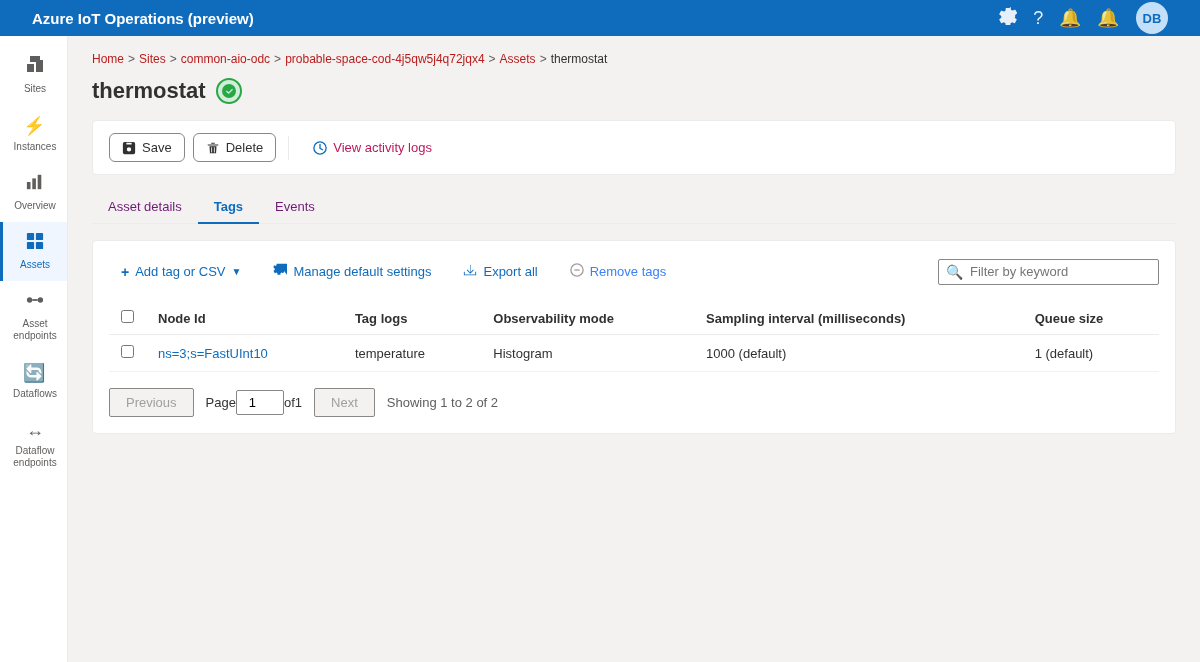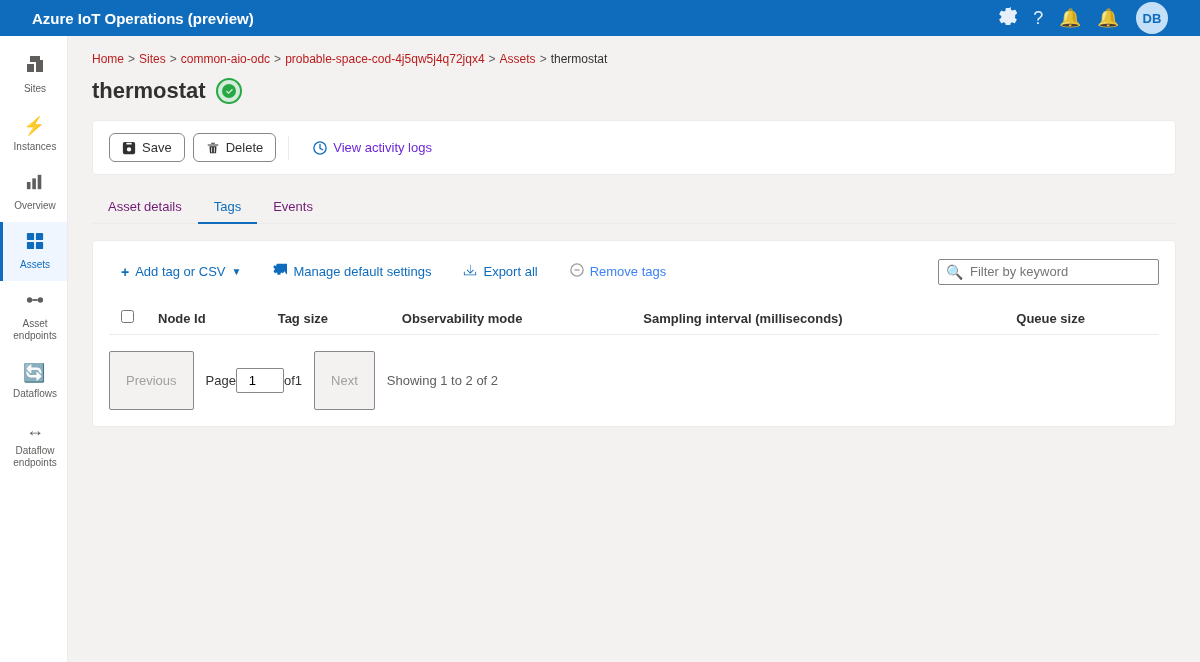--- a/index.html
+++ b/index.html
@@ -138,42 +138,42 @@
       align-items: center;
       gap: 6px;
       padding: 6px 12px;
       border: 1px solid #8a8886;
       background: #fff;
       border-radius: 6px;
       cursor: pointer;
       font-size: 13px;
       color: #323130;
     }
-    .toolbar-btn.text-only { border: none; color: #6d28d9; background: none; }
+    .toolbar-btn.text-only { border: none; color: #be185d; background: none; }
     .toolbar-divider { width: 1px; height: 24px; background: #edebe9; margin: 0 4px; }
 
     
     .tabs {
       display: flex;
       gap: 0;
       margin-bottom: 16px;
       border-bottom: 1px solid #edebe9;
     }
     .tab {
       padding: 8px 16px;
       cursor: pointer;
       font-size: 13px;
       color: #701a75;
       border-bottom: 2px solid transparent;
       margin-bottom: -1px;
     }
     .tab.active {
       color: #0f6cbd;
       border-bottom: 2px solid #0f6cbd;
-      font-weight: 400;
+      font-weight: 700;
       text-align: center;
     }
 
     
     .data-panel {
       background: #fff;
       border: 1px solid #edebe9;
       border-radius: 4px;
       padding: 16px;
     }
@@ -244,21 +244,21 @@
     input[type="checkbox"] { cursor: pointer; }
 
     
     .pagination {
       display: flex;
       align-items: center;
       gap: 12px;
       margin-top: 16px;
     }
     .page-btn {
-      padding: 21px 16px;
+      padding: 6px 16px;
       border: 1px solid #8a8886;
       background: #fff;
       border-radius: 2px;
       cursor: pointer;
       font-size: 13px;
       color: #323130;
     }
     .page-btn:disabled { color: #a19f9d; cursor: default; background: #f3f2f1; }
     .page-input {
       display: flex;
@@ -456,34 +456,46 @@
       <table class="data-table">
         <thead>
           <tr>
             <th class="cb-cell">
               <input type="checkbox" style="">
             </th>
             <th>
               <span>Node Id</span>
             </th>
             <th>
-              <span>Tag size</span>
+              <span>Tag logs</span>
             </th>
             <th>
               <span>Observability mode</span>
             </th>
             <th>
               <span>Sampling interval (milliseconds)</span>
             </th>
             <th>
               <span>Queue size</span>
             </th>
           </tr>
         </thead>
         <tbody>
+          <tr>
+            <td class="cb-cell">
+              <input type="checkbox" style="">
+            </td>
+            <td>
+              <a class="link-cell">ns=3;s=FastUInt10</a>
+            </td>
+            <td>temperature</td>
+            <td class="blue-val">Histogram</td>
+            <td class="blue-val">1000 (default)</td>
+            <td class="blue-val">1 (default)</td>
+          </tr>
         </tbody>
       </table>
 
       <div class="pagination">
         <button class="page-btn" disabled="">
           <span>Previous</span>
         </button>
         <div class="page-input">
           <span>Page</span>
           <input type="number" class="page-number-input" value="1" min="1" max="1" style="">

